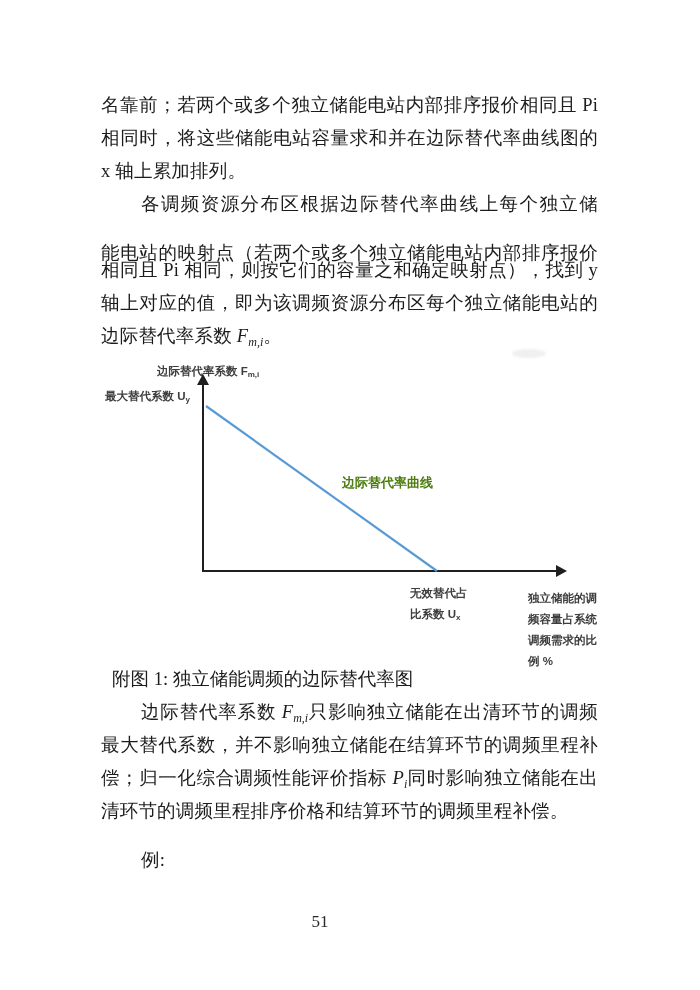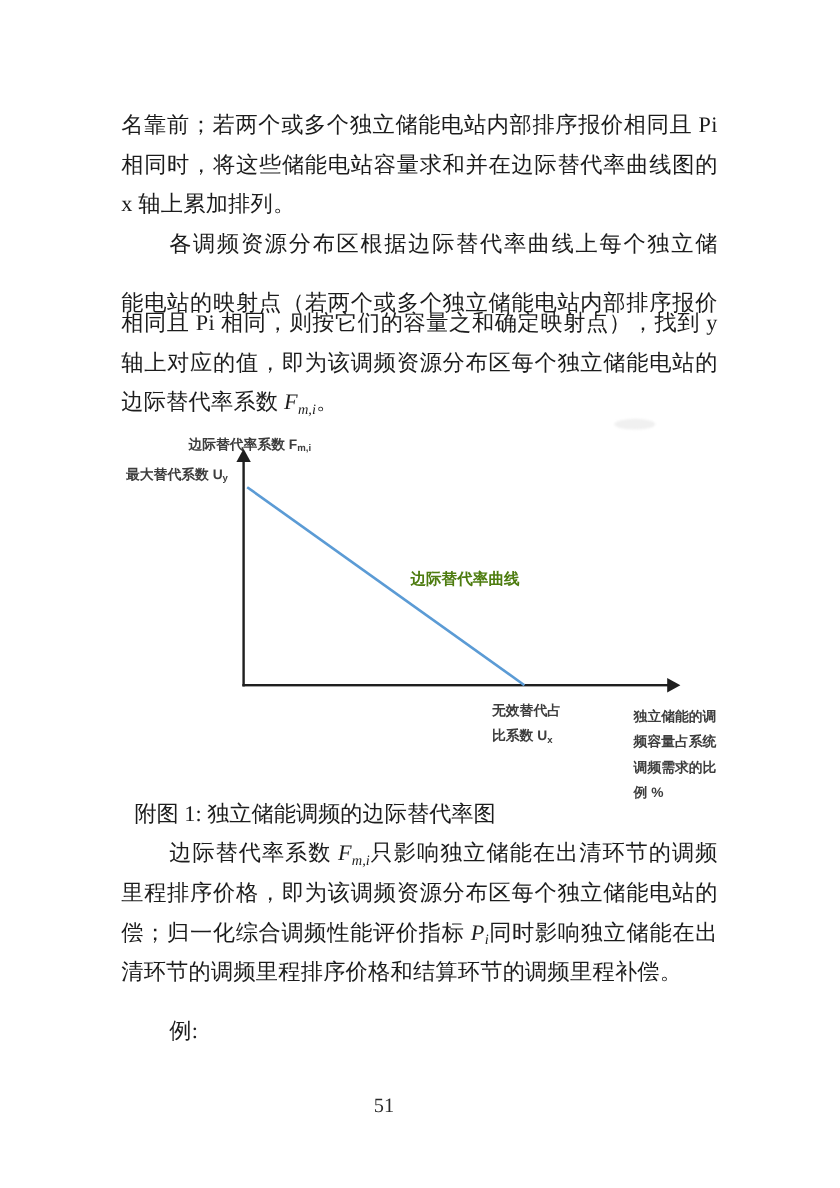--- a/index.html
+++ b/index.html
@@ -98,19 +98,19 @@
     <span>独立储能的调</span><br>
     <span>频容量占系统</span><br>
     <span>调频需求的比</span><br>
     <span>例 %</span>
   </div>
 </div>
 
 <div class="caption">附图 1: 独立储能调频的边际替代率图</div>
 
 <div class="bl just ind" style="top:699px"><span>边际替代率系数 </span><span class="fvar">F</span><span class="fsub">m,i</span><span>只影响独立储能在出清环节的调频</span></div>
-<div class="bl just" style="top:732px">里程排序价格，即为该调频资源分布区每个独立储能电站的</div>
+<div class="bl just" style="top:732px">最大替代系数，并不影响独立储能在结算环节的调频里程补</div>
 <div class="bl just" style="top:765px"><span>偿；归一化综合调频性能评价指标 </span><span class="fvar">P</span><span class="fsub">i</span><span>同时影响独立储能在出</span></div>
 <div class="bl" style="top:798px">清环节的调频里程排序价格和结算环节的调频里程补偿。</div>
 
 <div class="bl ind" style="top:847px">例:</div>
 
 <div class="pagenum">51</div>
 
 </body></html>

